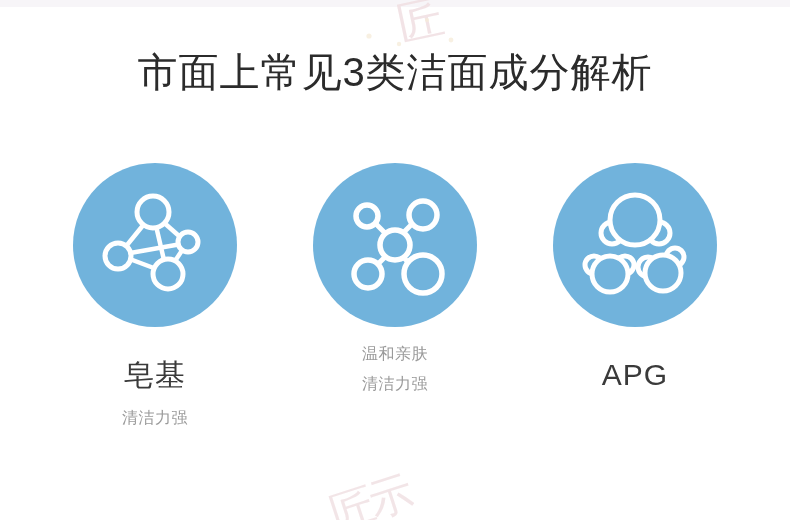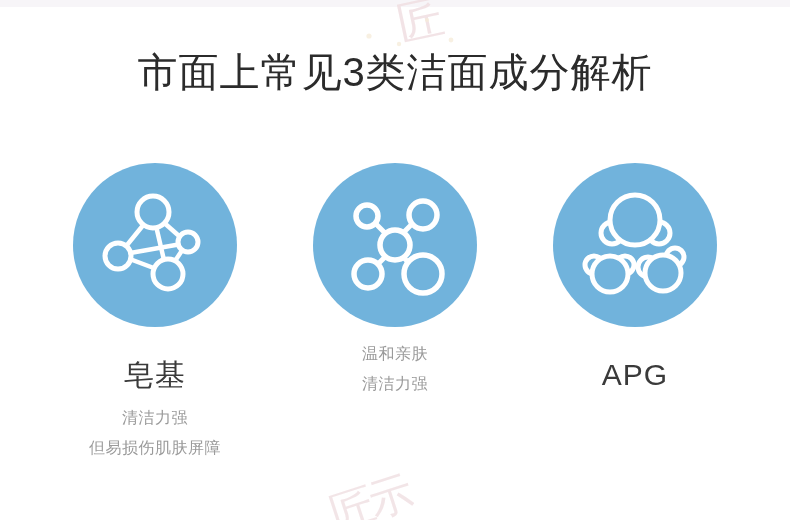--- a/index.html
+++ b/index.html
@@ -162,21 +162,20 @@
             <circle cx="58" cy="27" r="16"></circle>
             <circle cx="23" cy="71" r="13"></circle>
             <circle cx="93" cy="57" r="10"></circle>
             <circle cx="73" cy="89" r="15"></circle>
           </g>
         </svg>
       </div>
       <div class="col-title">皂基</div>
       <div class="col-desc">
         <span class="col-desc-line">清洁力强</span>
-        <span class="col-desc-line">但易损伤肌肤屏障</span>
       </div>
     </div>
 
     <div class="column">
       <div class="icon-circle">
         <svg width="120" height="120" viewBox="0 0 120 120">
           <g fill="none" stroke="#ffffff" stroke-width="5" stroke-linecap="round">
             <line x1="38" y1="36" x2="54" y2="52"></line>
             <line x1="82" y1="34" x2="66" y2="50"></line>
             <line x1="38" y1="84" x2="54" y2="68"></line>

